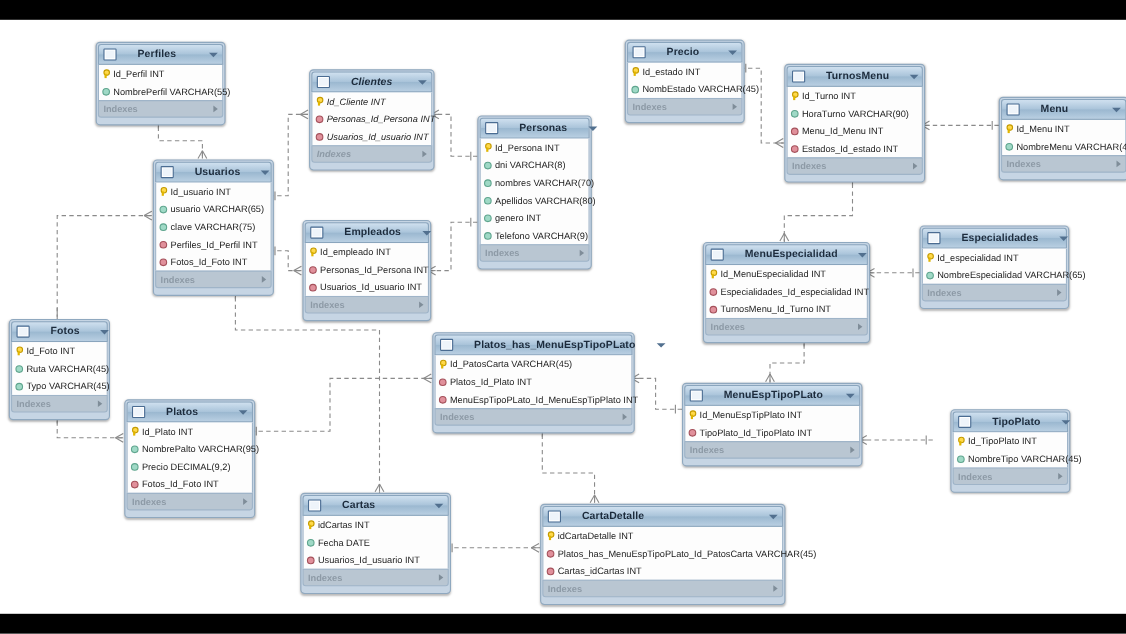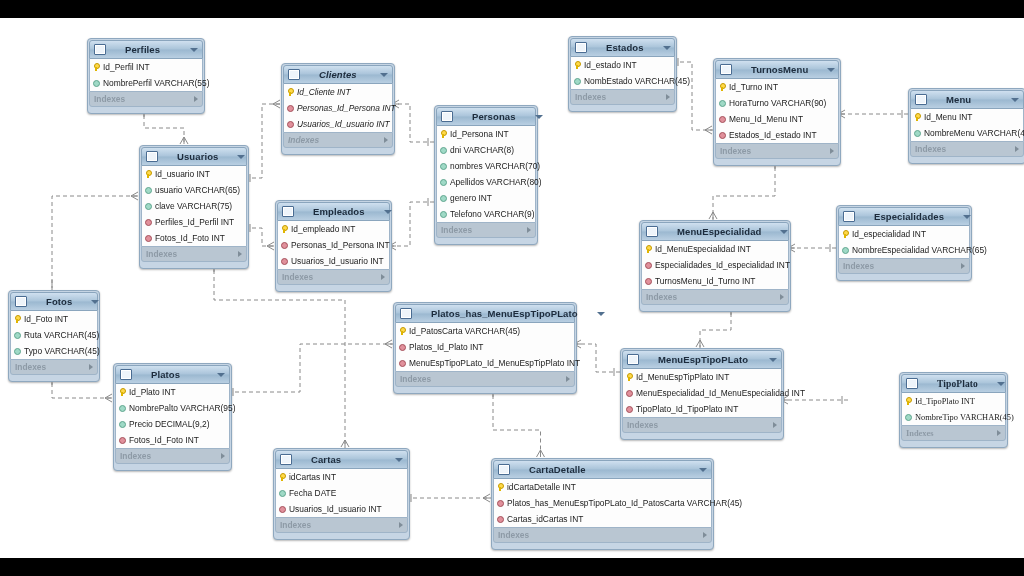--- a/index.html
+++ b/index.html
@@ -456,21 +456,21 @@
         </div>
         <div class="idx">
           <span class="lbl">Indexes</span>
           <span class="arw"></span>
         </div>
         <div class="foot"></div>
       </div>
       <div class="tbl" style="left: 568px; top: 36px; width: 105px;">
         <div class="hdr">
           <span class="tico"></span>
-          <span class="tname">Estados</span>
+          <span class="tname">Precio</span>
           <span class="caret"></span>
         </div>
         <div class="body">
           <div class="row">
             <span class="key pk"></span>
             <span>Id_estado INT</span>
           </div>
           <div class="row">
             <span class="key col"></span>
             <span>NombEstado VARCHAR(45)</span>
@@ -588,34 +588,30 @@
           <span class="tname">MenuEspTipoPLato</span>
           <span class="caret"></span>
         </div>
         <div class="body">
           <div class="row">
             <span class="key pk"></span>
             <span>Id_MenuEspTipPlato INT</span>
           </div>
           <div class="row">
             <span class="key fk"></span>
-            <span>MenuEspecialidad_Id_MenuEspecialidad INT</span>
-          </div>
-          <div class="row">
-            <span class="key fk"></span>
             <span>TipoPlato_Id_TipoPlato INT</span>
           </div>
         </div>
         <div class="idx">
           <span class="lbl">Indexes</span>
           <span class="arw"></span>
         </div>
         <div class="foot"></div>
       </div>
-      <div class="tbl" style="left: 899px; top: 372px; width: 105px; font-family: Liberation Serif, serif;">
+      <div class="tbl" style="left: 864px; top: 372px; width: 105px;">
         <div class="hdr">
           <span class="tico"></span>
           <span class="tname">TipoPlato</span>
           <span class="caret"></span>
         </div>
         <div class="body">
           <div class="row">
             <span class="key pk"></span>
             <span>Id_TipoPlato INT</span>
           </div>

